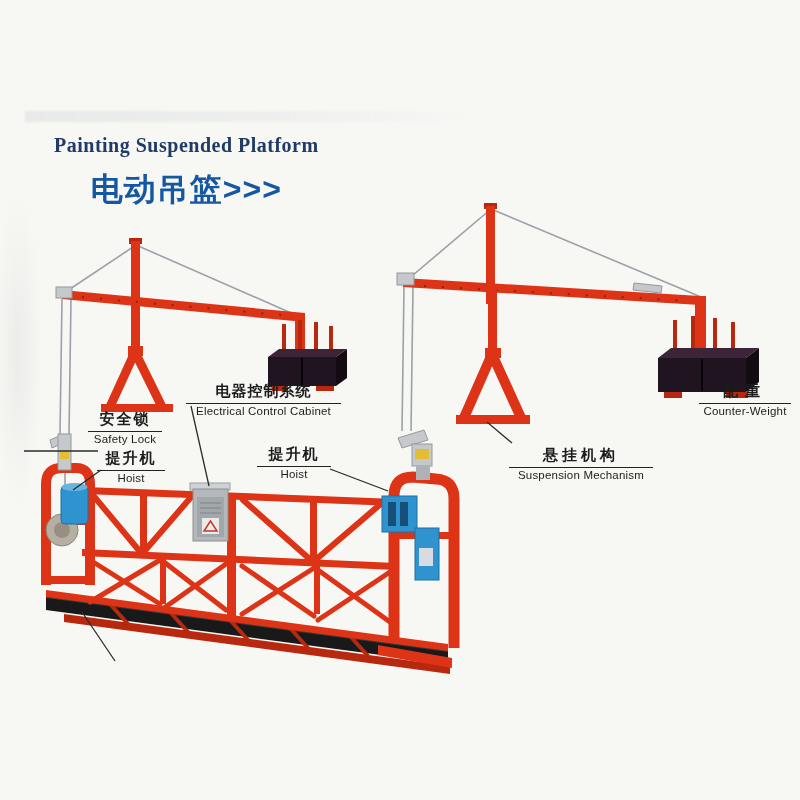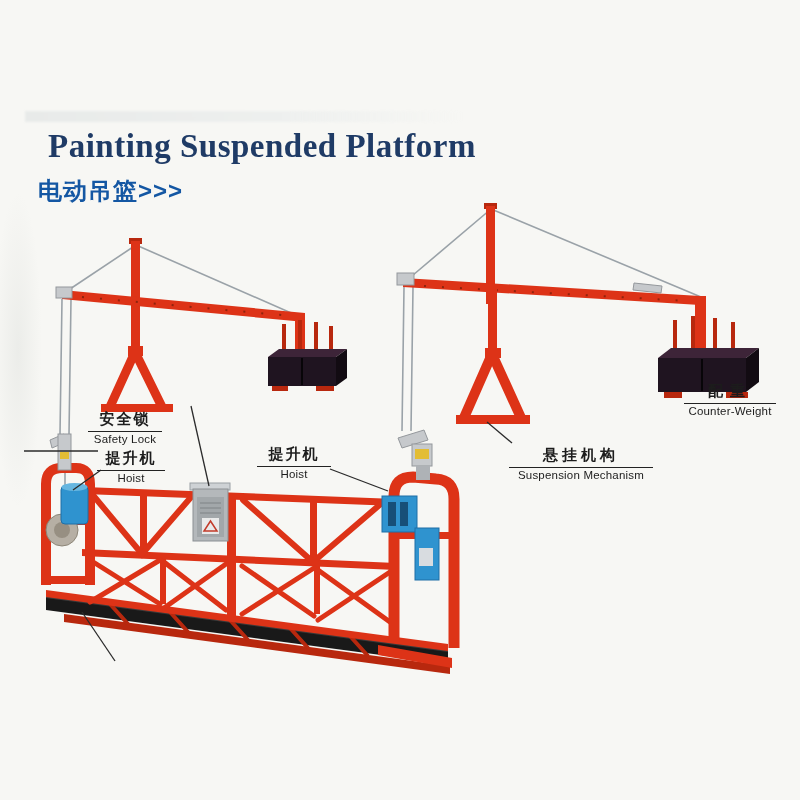--- a/index.html
+++ b/index.html
@@ -15,26 +15,26 @@
     background:linear-gradient(90deg,#dfe3e3,#e9ecec 60%,transparent);
     opacity:.6;filter:blur(1px);
   }
   .edge-smudge{
     position:absolute;left:-14px;top:140px;width:64px;height:420px;
     background:radial-gradient(closest-side,#c9cdc9,transparent 75%);
     opacity:.25;
   }
   .title-block{position:absolute;left:38px;top:118px;line-height:1.1;}
   .title-block h1{
-    margin:10px;font-family:"Liberation Serif", serif;font-weight:bold;
-    font-size:33px;letter-spacing:.5px;color:var(--title_navy,#1f3b66);
+    margin:16px;font-family:"Liberation Serif", serif;font-weight:bold;
+    font-size:20px;letter-spacing:.5px;color:var(--title_navy,#1f3b66);
   }
   .title-block h2{
-    margin:14px 0 0 0;font-weight:bold;font-size:24px;
-    color:var(--subtitle_blue,#1457a3);letter-spacing:1px;
+    margin:14px 0 0 0;font-weight:bold;font-size:32px;
+    color:var(--subtitle_blue,#1457a3);letter-spacing:1px;text-align:center;
   }
   svg.illustration{position:absolute;left:0;top:0;}
 
   .f-red{fill:var(--structure_red,#dd3317);}
   .f-redD{fill:var(--structure_red_dark,#b8280e);}
   .s-red{stroke:var(--structure_red,#dd3317);fill:none;}
   .s-redD{stroke:var(--structure_red_dark,#b8280e);fill:none;}
   .f-cw{fill:var(--counterweight_black,#1f1420);}
   .f-cwTop{fill:#3d2438;}
   .f-cwSide{fill:#120b12;}
@@ -215,33 +215,38 @@
     <div class="rule"></div>
     <span class="en">Safety Lock</span>
   </div>
 
   <div class="lbl" style="left:97px;top:449px;width:68px;">
     <span class="cn">提升机</span>
     <div class="rule"></div>
     <span class="en">Hoist</span>
   </div>
 
+  <div class="lbl lbl-ecc" style="left:186px;top:382px;width:155px;">
+    <span class="cn">电器控制系统</span>
+    <div class="rule"></div>
+    <span class="en">Electrical Control Cabinet</span>
+  </div>
 
   <div class="lbl" style="left:257px;top:445px;width:74px;">
     <span class="cn">提升机</span>
     <div class="rule"></div>
     <span class="en">Hoist</span>
   </div>
 
   <div class="lbl lbl-susp" style="left:509px;top:446px;width:144px;">
     <span class="cn">悬挂机构</span>
     <div class="rule"></div>
     <span class="en">Suspension Mechanism</span>
   </div>
 
-  <div class="lbl lbl-cw" style="left:684px;top:382px;width:92px;">
+  <div class="lbl lbl-cw" style="left:699px;top:382px;width:92px;">
     <span class="cn">配重</span>
     <div class="rule"></div>
     <span class="en">Counter-Weight</span>
   </div>
 
 
 </div>
 
 </body></html>

